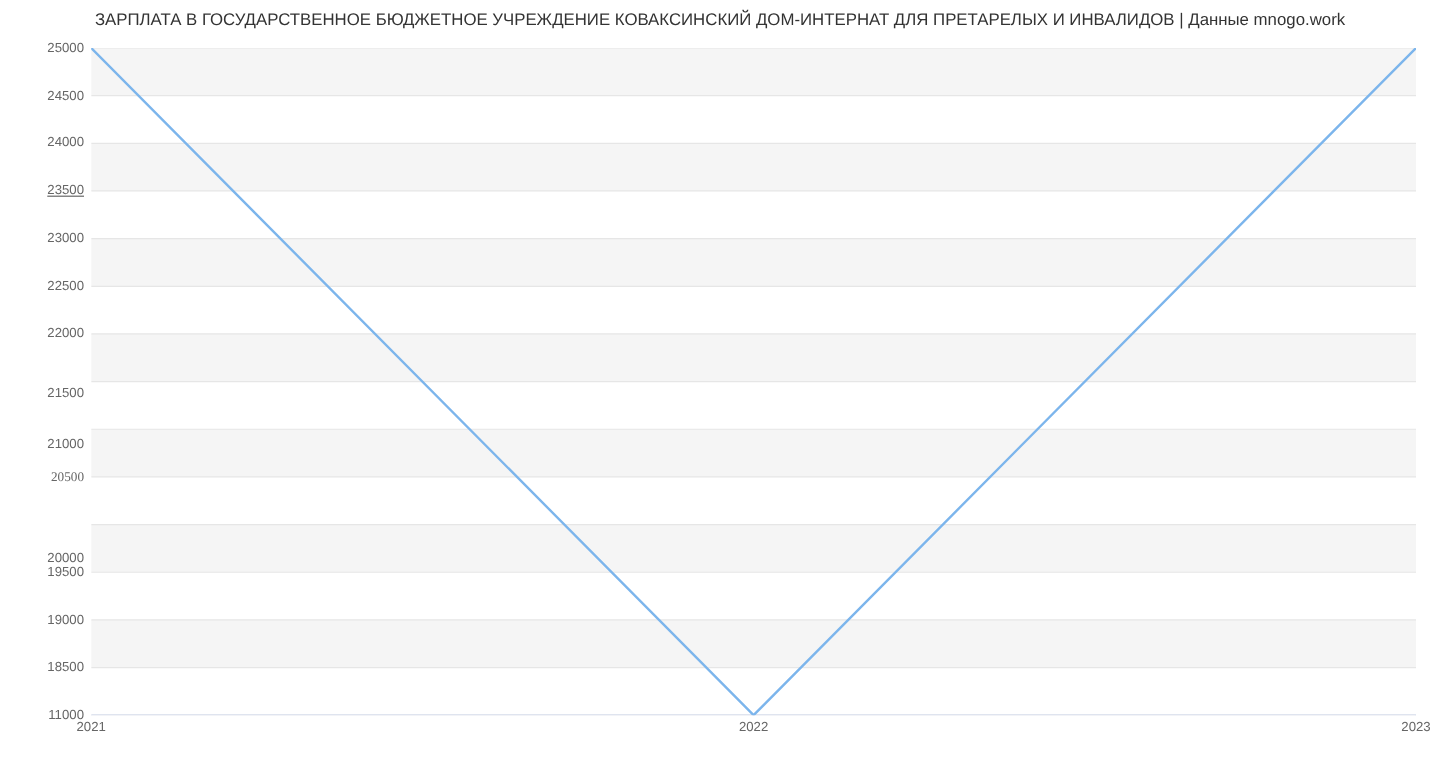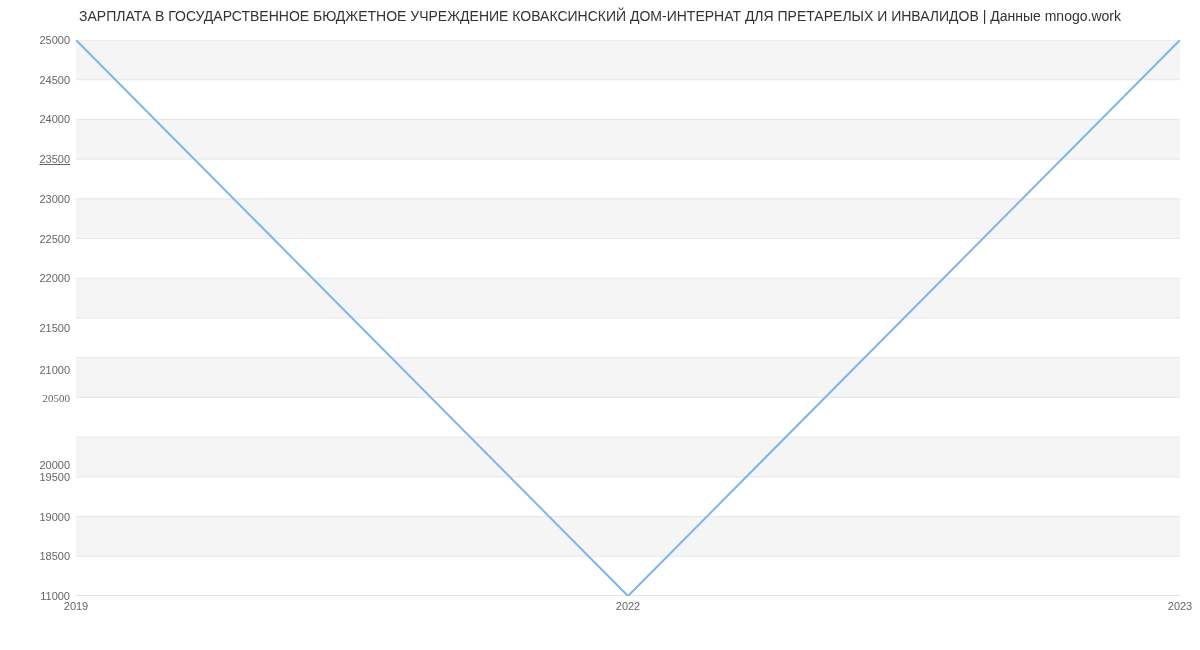--- a/index.html
+++ b/index.html
@@ -101,17 +101,17 @@
       <div class="y-tick-label" style="top: 328px;">21500</div>
       <div class="y-tick-label" style="top: 278.286px;">22000</div>
       <div class="y-tick-label" style="top: 238.571px;">22500</div>
       <div class="y-tick-label" style="top: 198.857px;">23000</div>
       <div class="y-tick-label" style="top: 159.143px; text-decoration: underline;">23500</div>
       <div class="y-tick-label" style="top: 119.429px;">24000</div>
       <div class="y-tick-label" style="top: 79.7143px;">24500</div>
       <div class="y-tick-label" style="top: 40px;">25000</div>
     </div>
   <div id="x-axis">
-      <div class="x-tick-label" style="left: 76px;">2019</div>
+      <div class="x-tick-label" style="left: 76px;">2021</div>
       <div class="x-tick-label" style="left: 628px;">2022</div>
       <div class="x-tick-label" style="left: 1180px;">2023</div>
     </div>
 </div>
 
 </body></html>

